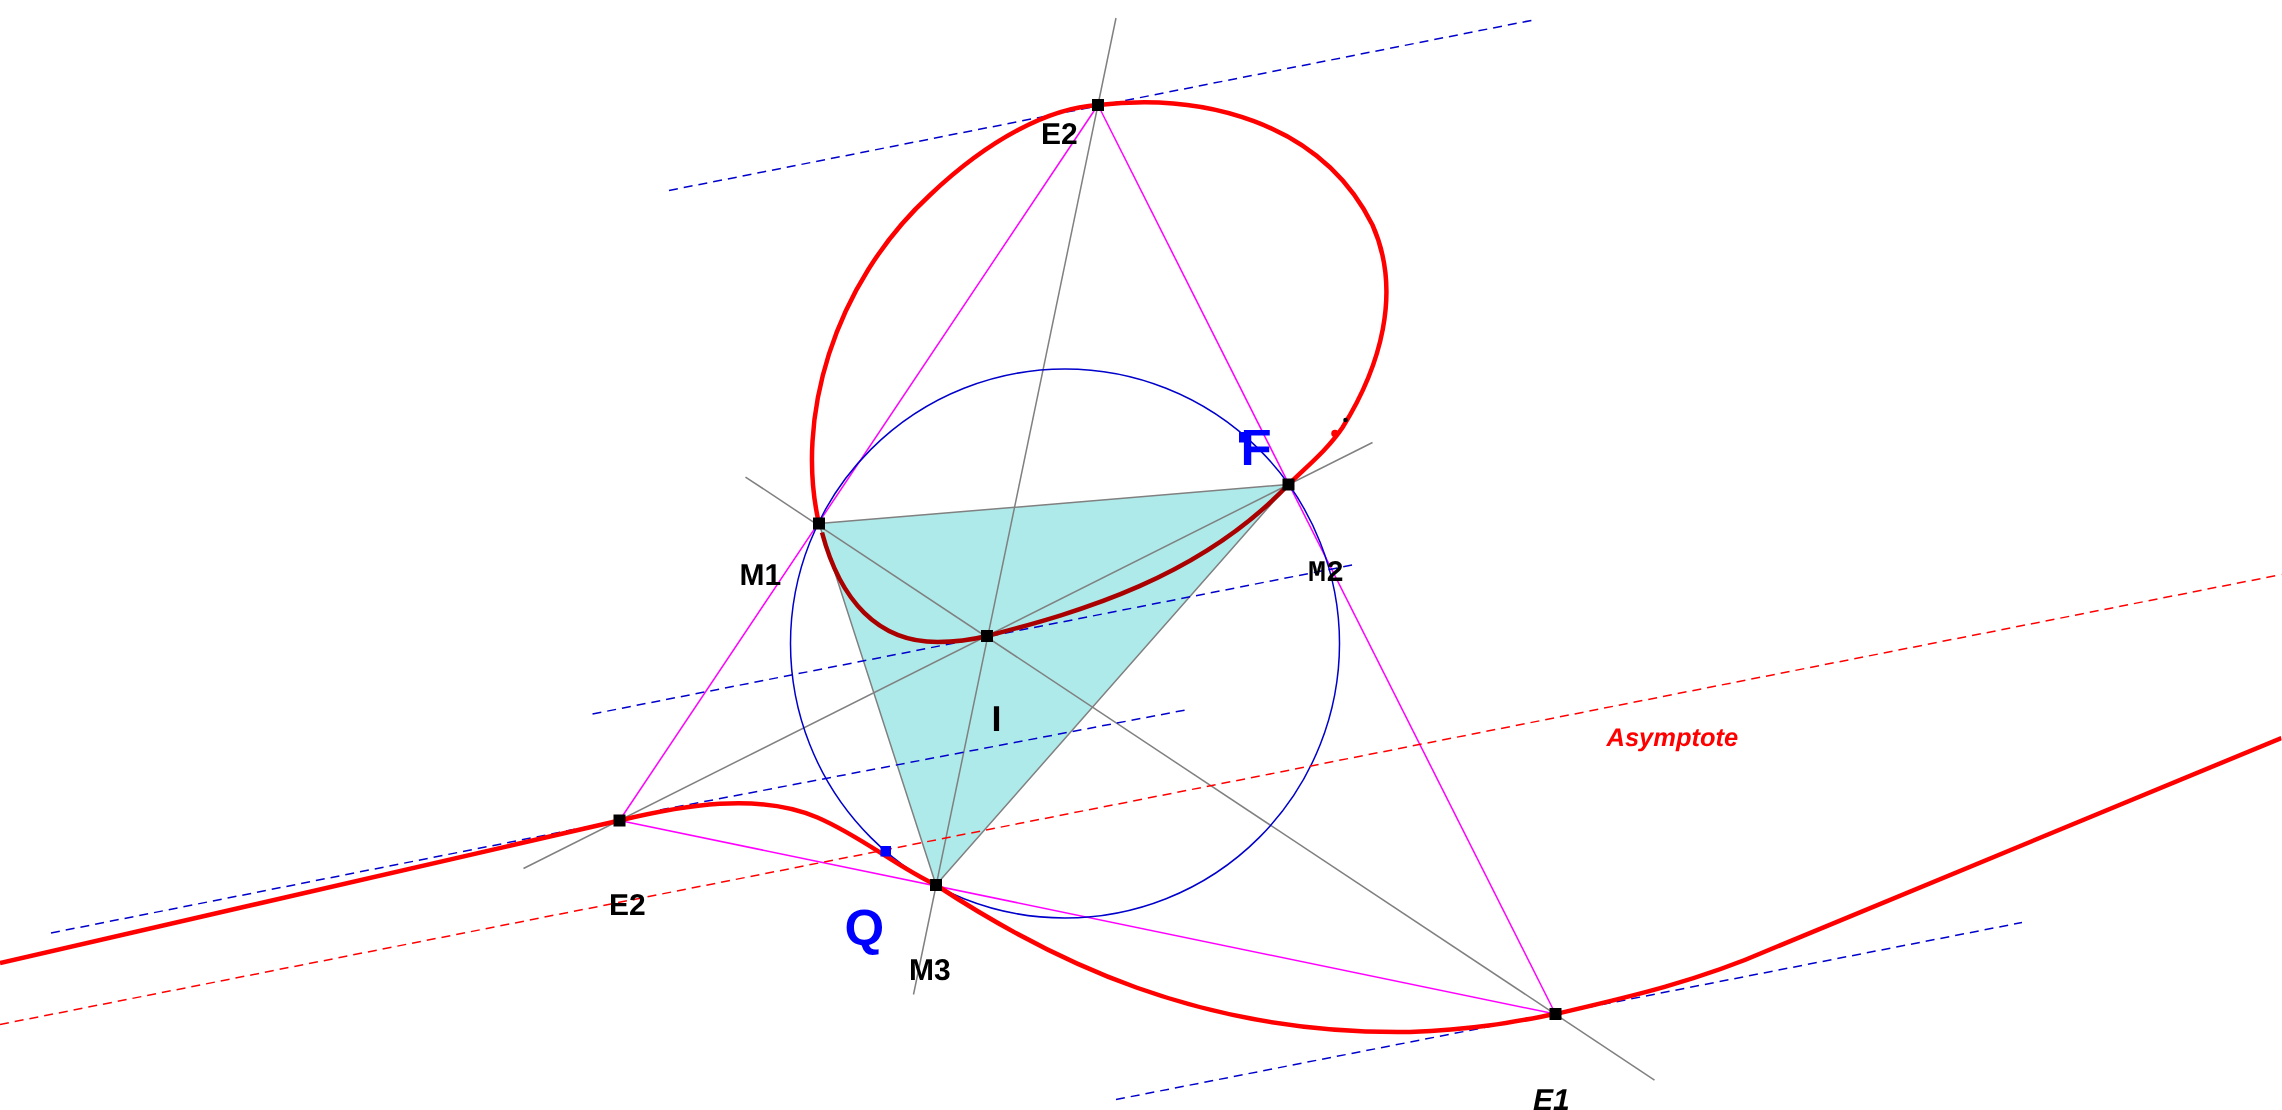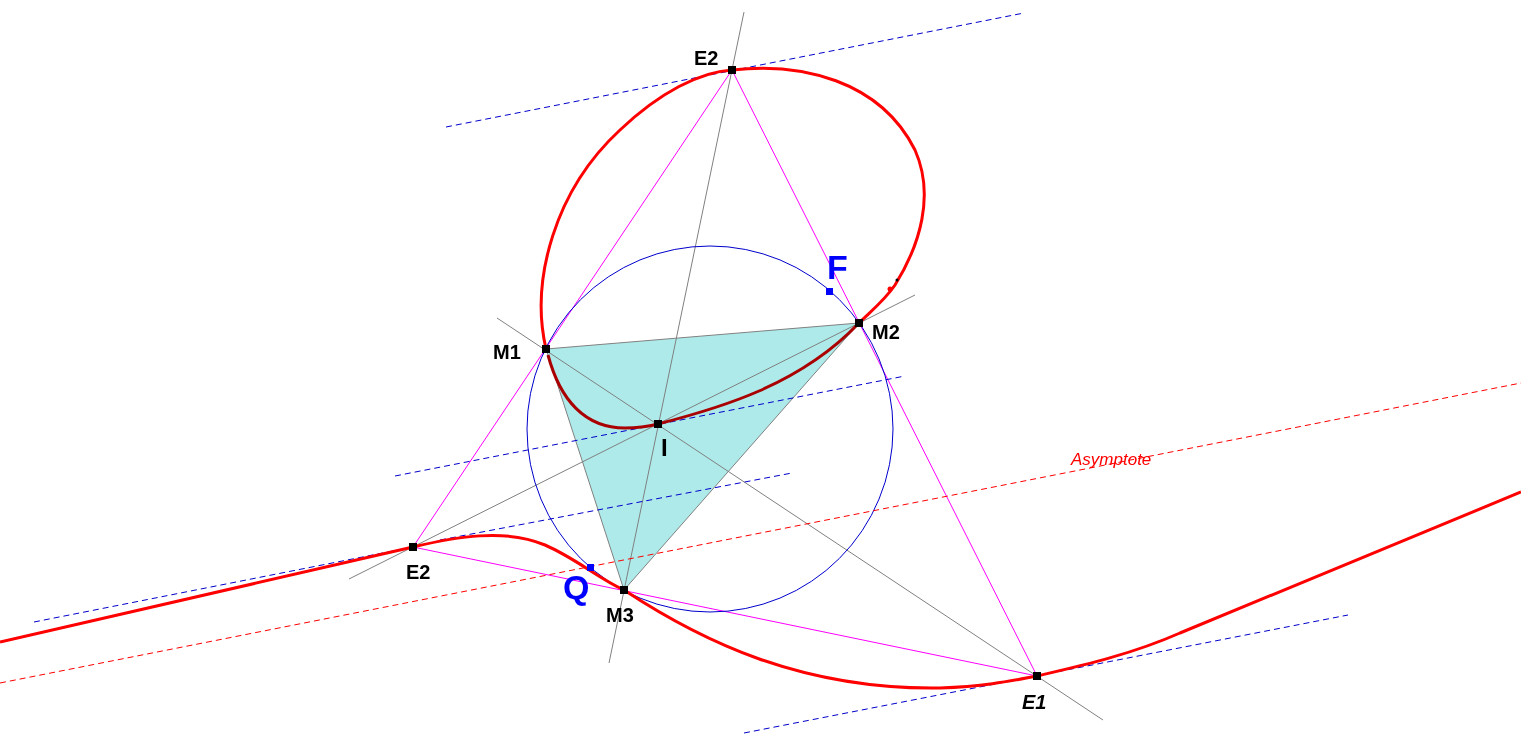--- a/index.html
+++ b/index.html
@@ -1,20 +1,20 @@
 <!DOCTYPE html>
 <html><head>
   <meta charset="utf-8">
   <style>
     html, body { margin: 0; padding: 0; background: #ffffff; }
     body { width: 1521px; height: 740px; overflow: hidden; position: relative; font-family: "Liberation Sans", sans-serif; }
     svg { position: absolute; left: 0; top: 0; }
-    .lbl { position: absolute; font-family: "Liberation Sans", sans-serif; font-weight: bold; font-size: 20px; color: #000; line-height: 1; white-space: nowrap; }
+    .lbl { position: absolute; font-family: "Liberation Sans", sans-serif; font-weight: bold; font-size: 20px; color: #000; line-height: 1; white-space: nowrap; margin-top: 32px; }
     .lbl-big { font-size: 34px; color: #0000ff; }
-    .lbl-asym { font-style: italic; font-weight: normal; font-size: 17px; color: #ff0000; }
+    .lbl-asym { font-style: italic; font-weight: bold; font-size: 17px; color: #ff0000; }
   </style>
 </head>
 <body>
 
 <svg width="1521" height="740" viewBox="0 0 1521 740">
 
   <polygon points="546,349 859,323 624,590" fill="#aeeaea" stroke="#808080" stroke-width="1"></polygon>
 
   <g stroke="#808080" stroke-width="1" fill="none">
     <line x1="744" y1="12" x2="609" y2="663"></line>
@@ -58,20 +58,20 @@
     <rect x="409" y="543" width="8" height="8"></rect>
     <rect x="1033" y="672" width="8" height="8"></rect>
   </g>
 
   <rect x="826" y="288" width="7" height="7" fill="#0000ff"></rect>
   <rect x="587" y="564" width="7" height="7" fill="#0000ff"></rect>
 </svg>
 
 <div class="lbl" style="left:694px; top:48px;">E2</div>
 <div class="lbl" style="left:493px; top:342px;text-align:center;">M1</div>
-<div class="lbl" style="left:872px; top:322px;">M2</div>
+<div class="lbl" style="left:872px; top:341px;font-family:Liberation Mono, monospace;">M2</div>
 <div class="lbl" style="left:661px; top:436px; font-size:24px;">I</div>
 <div class="lbl" style="left:606px; top:605px;">M3</div>
 <div class="lbl" style="left:406px; top:562px;">E2</div>
 <div class="lbl" style="left:1022px; top:692px;font-style:italic;">E1</div>
 <div class="lbl lbl-big" style="left:827px; top:250px;">F</div>
 <div class="lbl lbl-big" style="left:563px; top:570px;">Q</div>
 <div class="lbl lbl-asym" style="left:1071px; top:451px;">Asymptote</div>
 
 </body></html>

